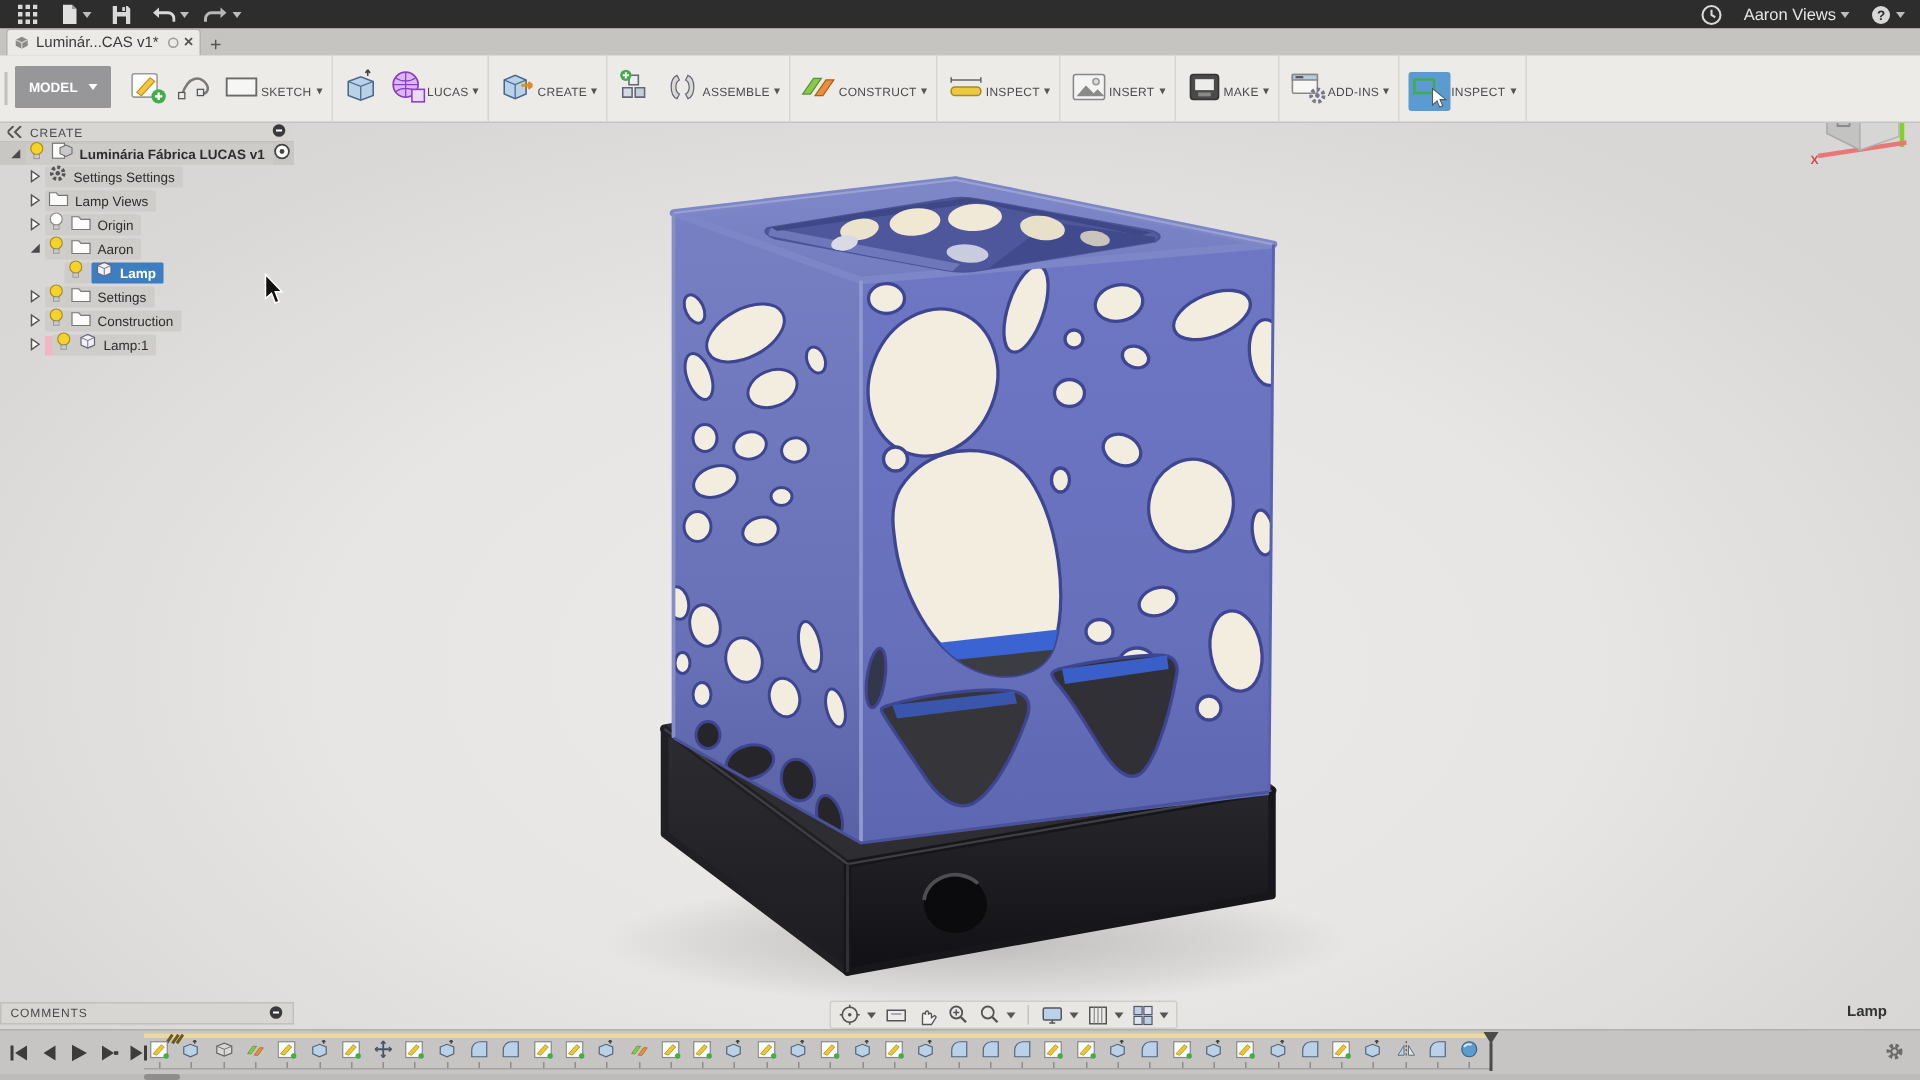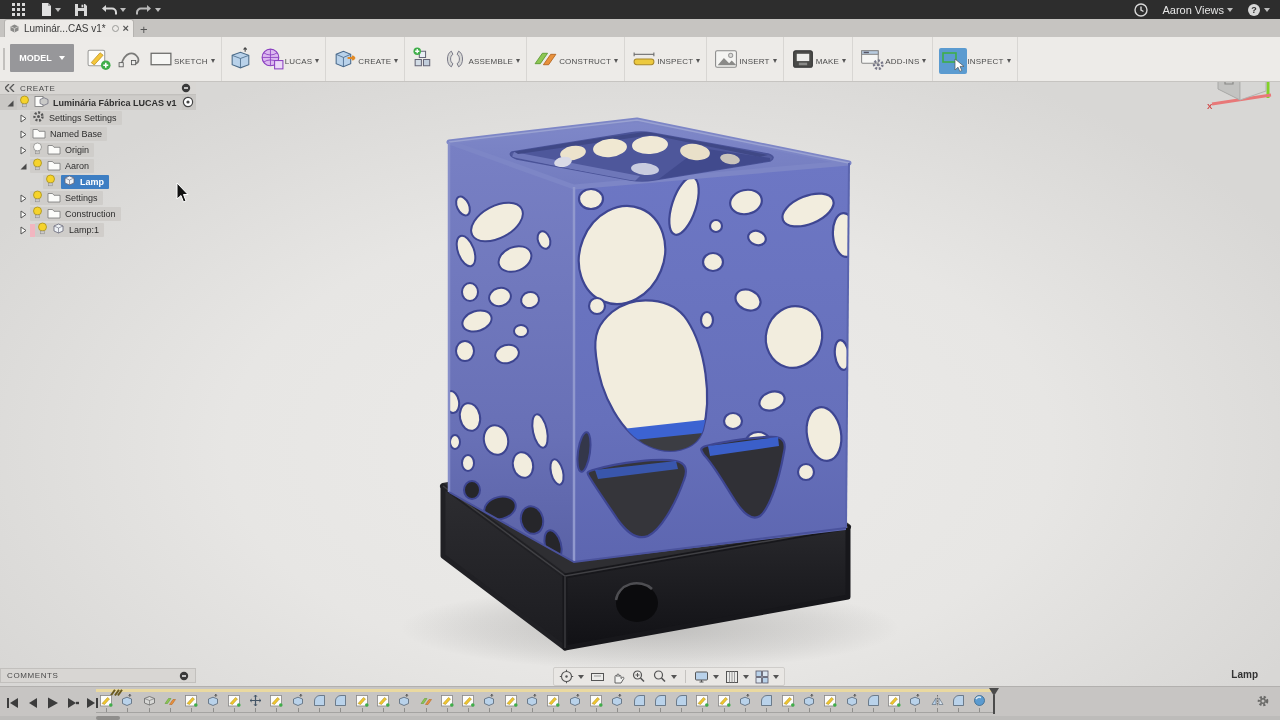--- a/index.html
+++ b/index.html
@@ -578,21 +578,21 @@
       </div>
       <div class="brow">
         <span style="width: 19px; flex: 0 0 auto;"></span>
         <span style="width: 11px; flex: 0 0 auto;"><svg width="9" height="9" viewBox="0 0 9 9">
             <path d="M2 1 L7 4.5 L2 8 Z" fill="#fdfdfb" stroke="#555" stroke-width="1"></path>
           </svg></span>
         <span class="bpill">
           <span><svg width="14" height="12" viewBox="0 0 14 12">
               <path d="M1 2.5 h4.5 l1.5 1.8 H13 V11 H1 Z" fill="#fcfcfa" stroke="#777" stroke-width=".8"></path>
             </svg></span>
-          <span class="blabel">Named Base</span>
+          <span class="blabel">Lamp Views</span>
         </span>
       </div>
       <div class="brow">
         <span style="width: 19px; flex: 0 0 auto;"></span>
         <span style="width: 11px; flex: 0 0 auto;"><svg width="9" height="9" viewBox="0 0 9 9">
             <path d="M2 1 L7 4.5 L2 8 Z" fill="#fdfdfb" stroke="#555" stroke-width="1"></path>
           </svg></span>
         <span class="bpill">
           <span><svg width="11" height="13" viewBox="0 0 11 13">
               <circle cx="5.5" cy="5" r="4" fill="#fdfdfb" stroke="#8a8a88" stroke-width=".8"></circle>

